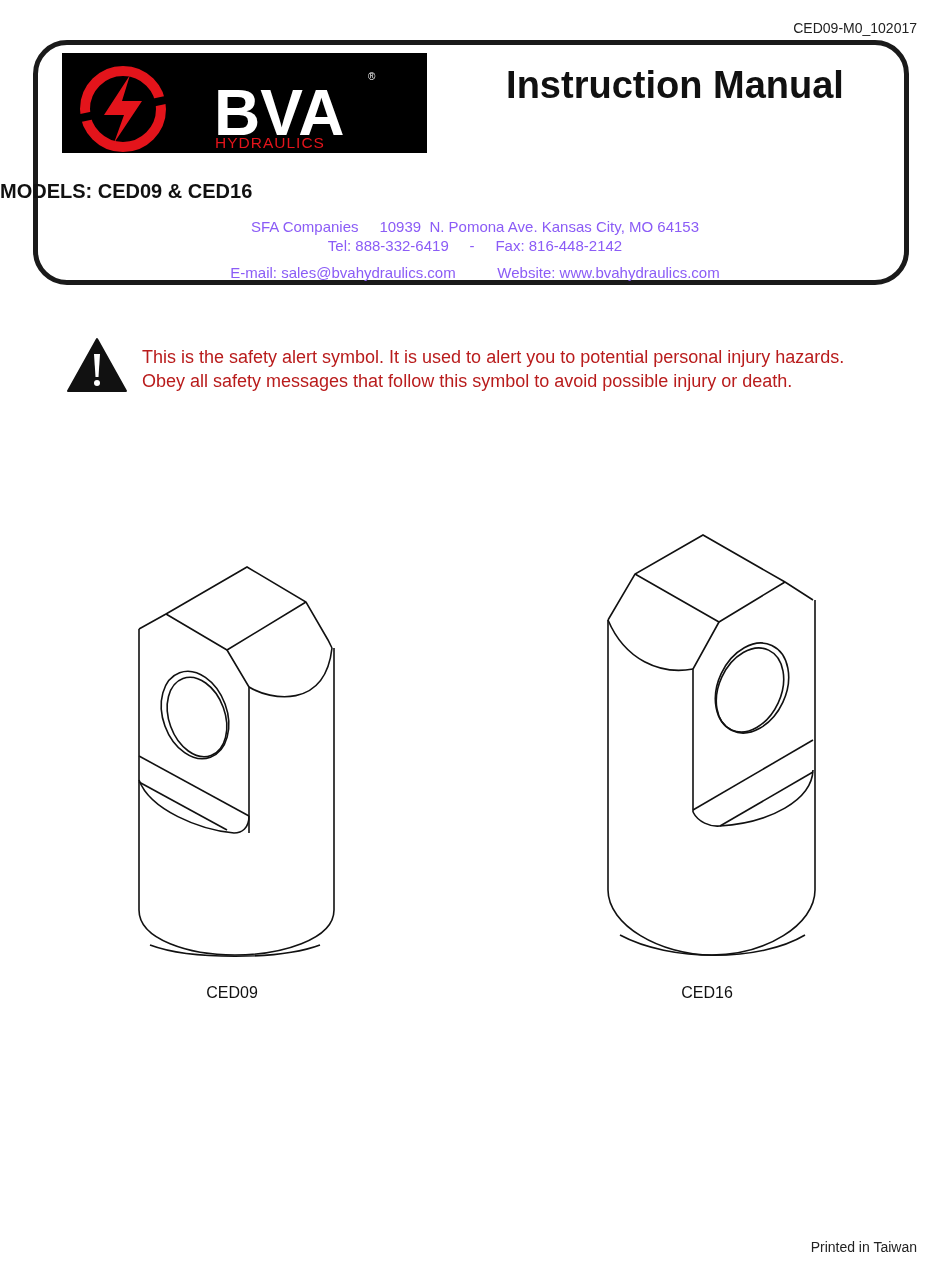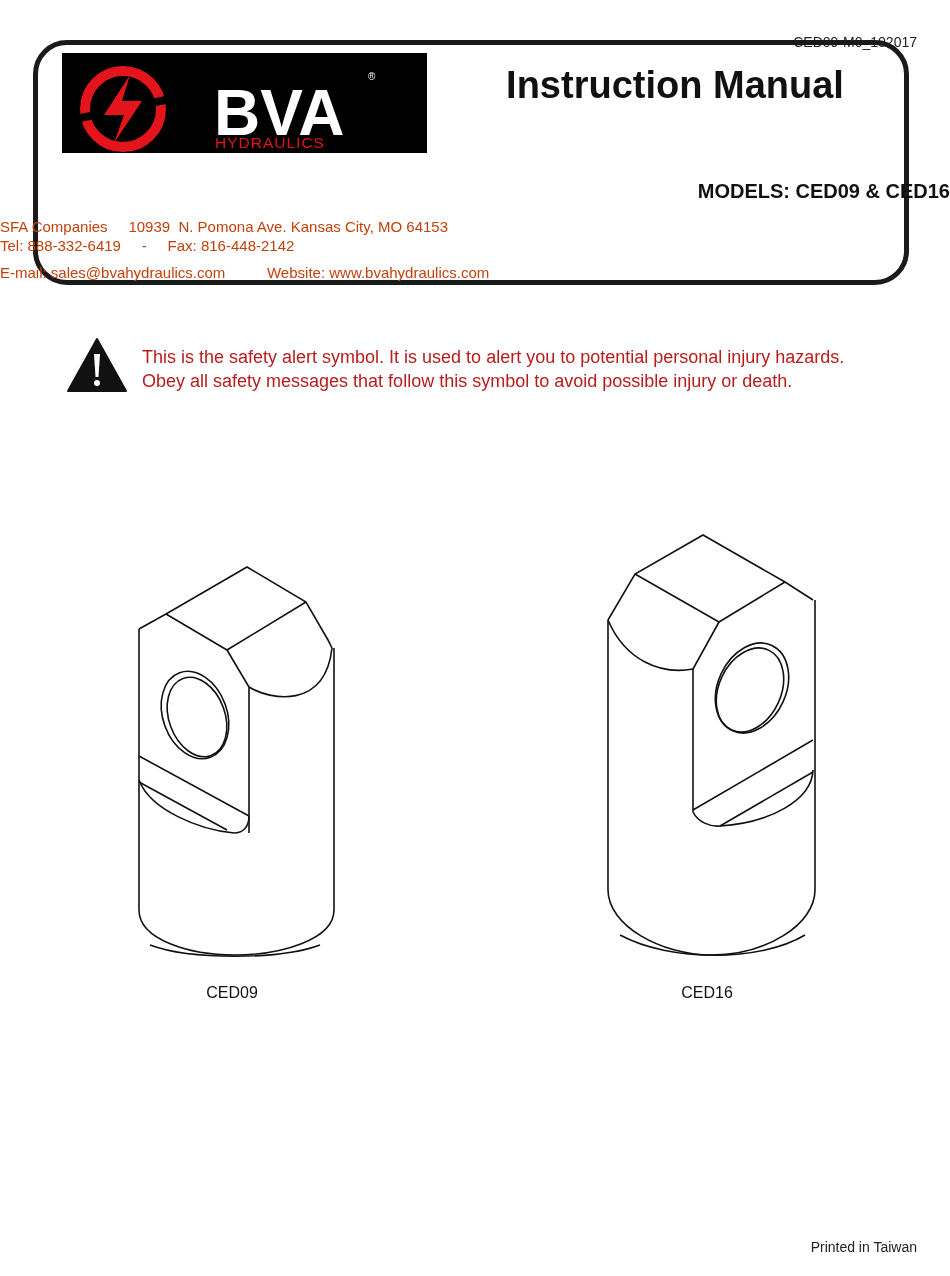--- a/index.html
+++ b/index.html
@@ -1,23 +1,23 @@
 <!DOCTYPE html>
 <html><head>
 <meta charset="utf-8">
 <style>
   html, body { margin:0; padding:0; background:#fff; }
   body { width:950px; height:1276px; position:relative; overflow:hidden; font-family:"Liberation Sans", sans-serif; color:#111; }
-  .doc-code { position:absolute; right:33px; top:20px; font-size:14px; color:#222;margin-top:14px; }
+  .doc-code { position:absolute; right:33px; top:20px; font-size:14px; color:#222; }
   .header-box { position:absolute; left:33px; top:40px; width:876px; height:245px; border:5px solid #1a1a1a; border-radius:34px; box-sizing:border-box; }
   .logo { position:absolute; left:62px; top:53px; width:365px; height:100px; background:#000; }
   .logo svg { position:absolute; left:0; top:0; }
   .title { position:absolute; left:440px; top:64px; width:470px; text-align:center; font-weight:bold; font-size:38px; line-height:42px; color:#111; }
-  .models { position:absolute; left:0; width:950px; top:180px; text-align:right; font-weight:bold; font-size:20px; }
-  .contact { position:absolute; left:0; width:950px; font-size:15px; color:#c2410c; white-space:pre; }
+  .models { position:absolute; left:0; width:950px; top:180px; text-align:left; font-weight:bold; font-size:20px; }
+  .contact { position:absolute; left:0; width:950px; text-align:center; font-size:15px; color:#8b5cf6; white-space:pre; }
   .alert-icon { position:absolute; left:66px; top:337px; }
   .alert-text { position:absolute; left:142px; top:345px; font-size:18px; line-height:24px; color:#b91c1c; }
   .drawing { position:absolute; }
   .caption { position:absolute; font-size:16px; color:#111; text-align:center; width:120px; }
   .printed { position:absolute; right:33px; top:1239px; font-size:14px; color:#222;padding-left:12px; }
 </style>
 </head>
 <body>
 
 <div class="doc-code">CED09-M0_102017</div>

